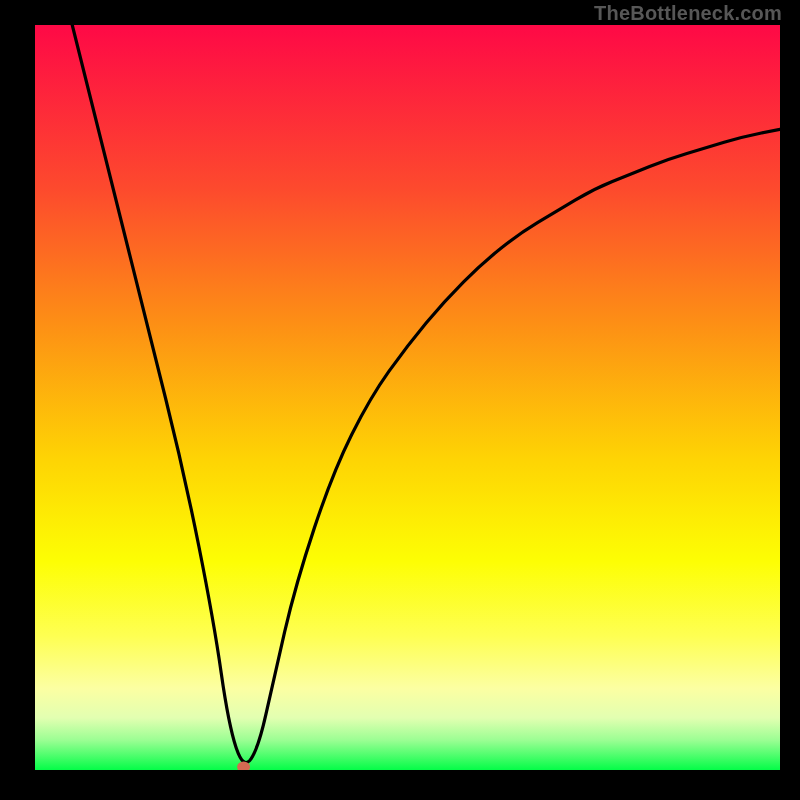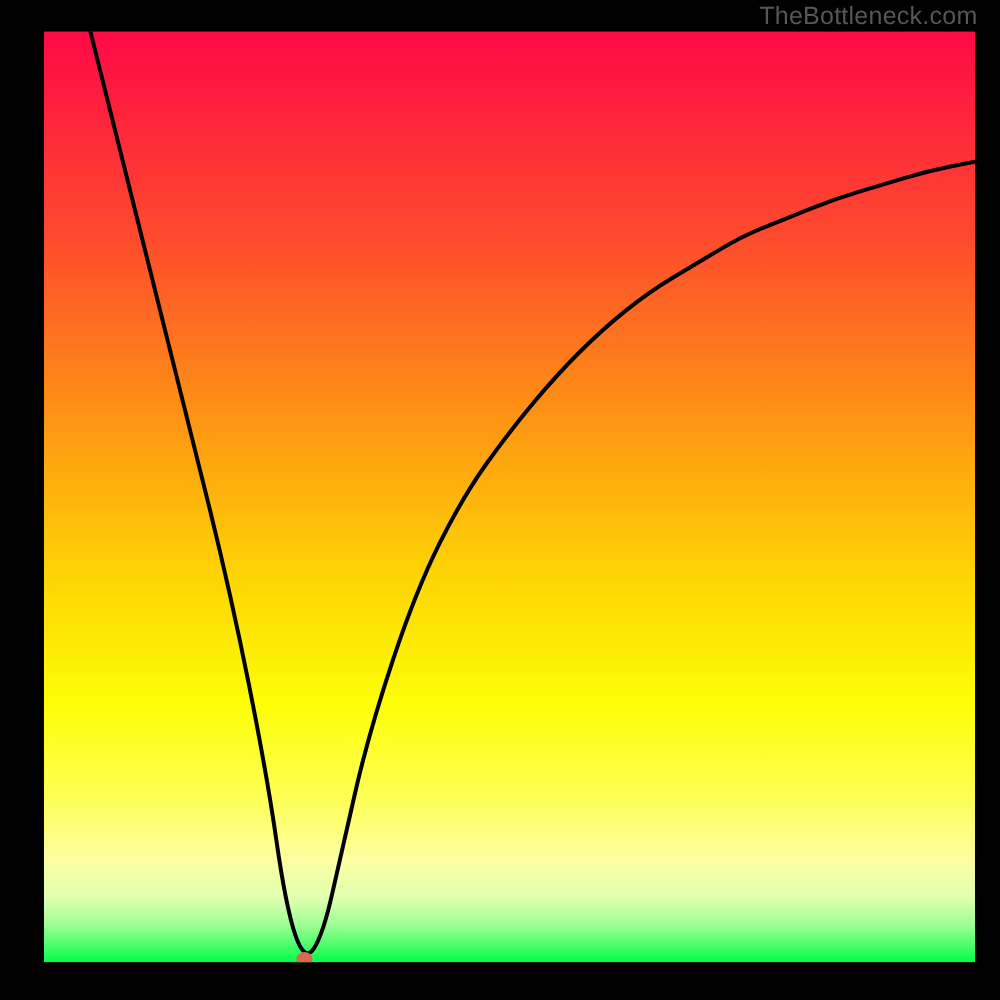--- a/index.html
+++ b/index.html
@@ -32,21 +32,21 @@
     position: absolute;
     left: 0; top: 0;
     width: 100%; height: 100%;
   }
 
   .source-text {
     position: absolute;
     top: 2px;
     right: 18px;
     font-size: 20px;
-    font-weight: 400;
+    font-weight: 700;
     color: #575757;
     letter-spacing: 0.2px;
   }
 </style>
 </head>
 <body>
 
 <div class="frame">
 
   <div class="plot-area">

